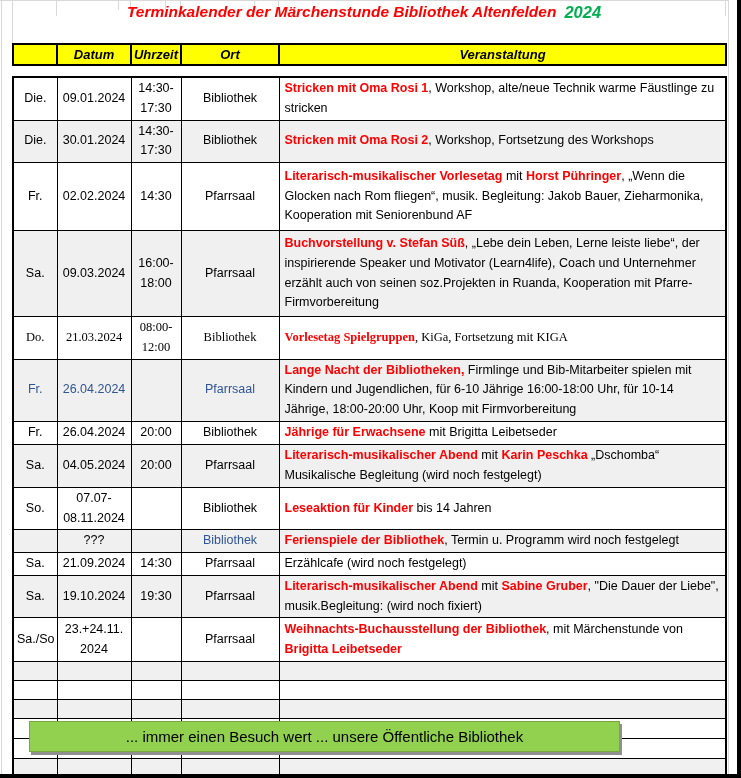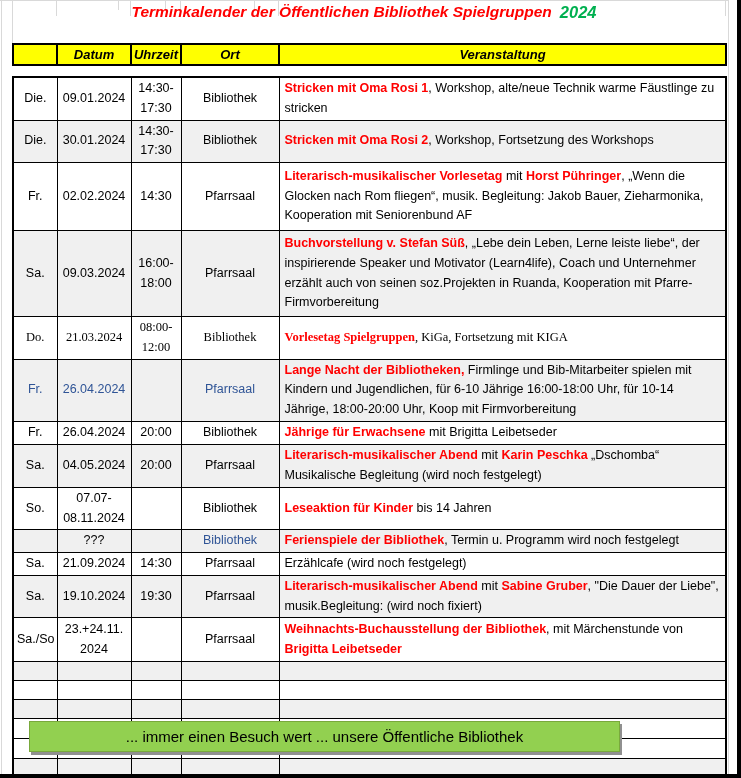--- a/index.html
+++ b/index.html
@@ -78,21 +78,21 @@
 
   <div class="faint-v" style="left:12px;top:758;height:16px;"></div>
   <div class="faint-v" style="left:56px;top:758;height:16px;"></div>
   <div class="faint-v" style="left:130px;top:758;height:16px;"></div>
   <div class="faint-v" style="left:180px;top:758;height:16px;"></div>
   <div class="faint-v" style="left:278px;top:758;height:16px;"></div>
   <div class="faint-v" style="left:725px;top:758;height:16px;"></div>
 </div>
 
 <div class="title-row">
-  <span class="title-main">Terminkalender der Öffentlichen Bibliothek Spielgruppen</span>
+  <span class="title-main">Terminkalender der Märchenstunde Bibliothek Altenfelden</span>
   <span class="title-year">2024</span>
 </div>
 
 <table class="head">
   <colgroup>
       <col class="c1">
       <col class="c2">
       <col class="c3">
       <col class="c4">
       <col class="c5">

